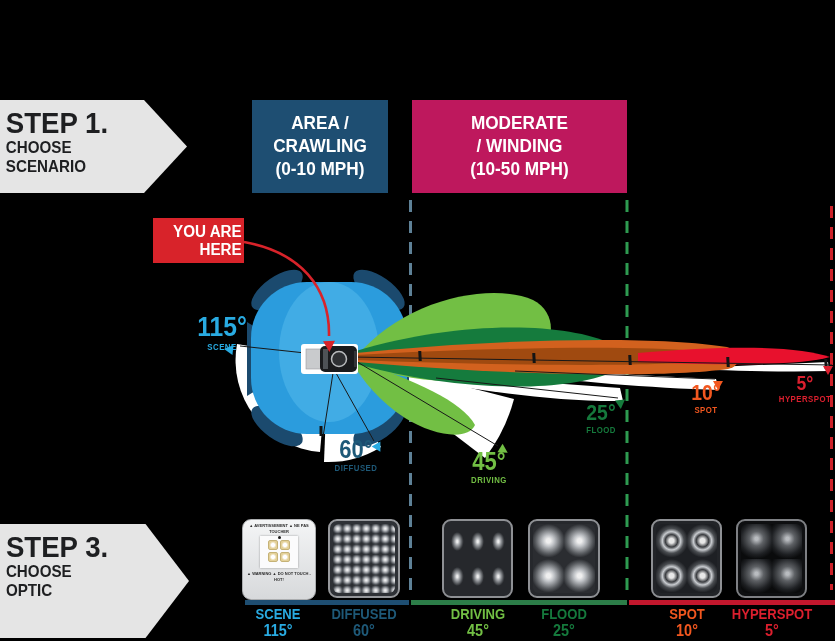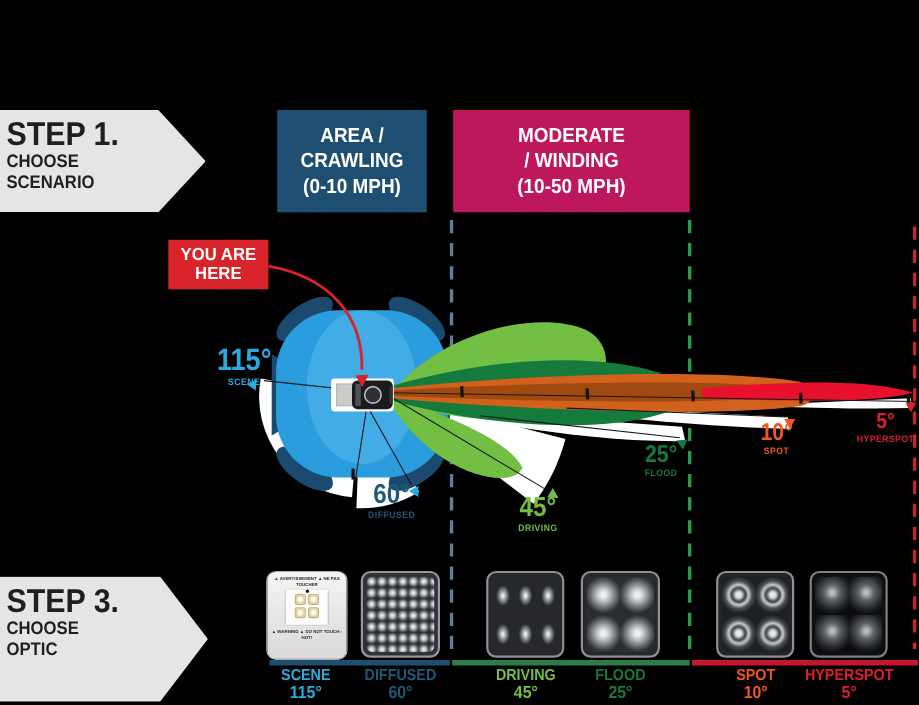--- a/index.html
+++ b/index.html
@@ -27,21 +27,21 @@
 
   
   .banner{top:100px;height:93px;color:#fff;text-align:center;display:flex;flex-direction:column;
           justify-content:center;}
   .banner div{font-size:18.5px;font-weight:800;line-height:1.24;transform:scaleX(.93);}
   #banner-blue{left:252px;width:136px;background:#1E4E72;}
   #banner-green{left:412px;width:215px;background:#be185d;}
   #banner-red{left:629px;width:206px;background:#C41A31;}
 
   
-  #yah{left:153px;top:218px;width:91px;height:45px;background:#D8232A;color:#fff;text-align:center;
+  #yah{left:153px;top:218px;width:91px;height:45px;background:#D8232A;color:#fff;text-align:right;
        display:flex;flex-direction:column;justify-content:center;}
   #yah div{font-size:16px;font-weight:800;line-height:1.12;transform:scaleX(.95);}
 
   
   .angle-label{position:absolute;text-align:center;line-height:1;transform:translateX(-50%);}
   .angle-label .deg{display:block;font-weight:800;transform:scaleX(.88);}
   .angle-label .nm{display:block;font-weight:700;font-size:8.5px;letter-spacing:.5px;margin-top:2px;transform:scaleX(.92);}
   #a115{left:222px;top:313px;color:#29ABE2;} #a115 .deg{font-size:28px;}
   #a60 {left:356px;top:437px;color:#1E5978;} #a60  .deg{font-size:25px;}
   #a45 {left:489px;top:449px;color:#72BF44;} #a45  .deg{font-size:25px;}

